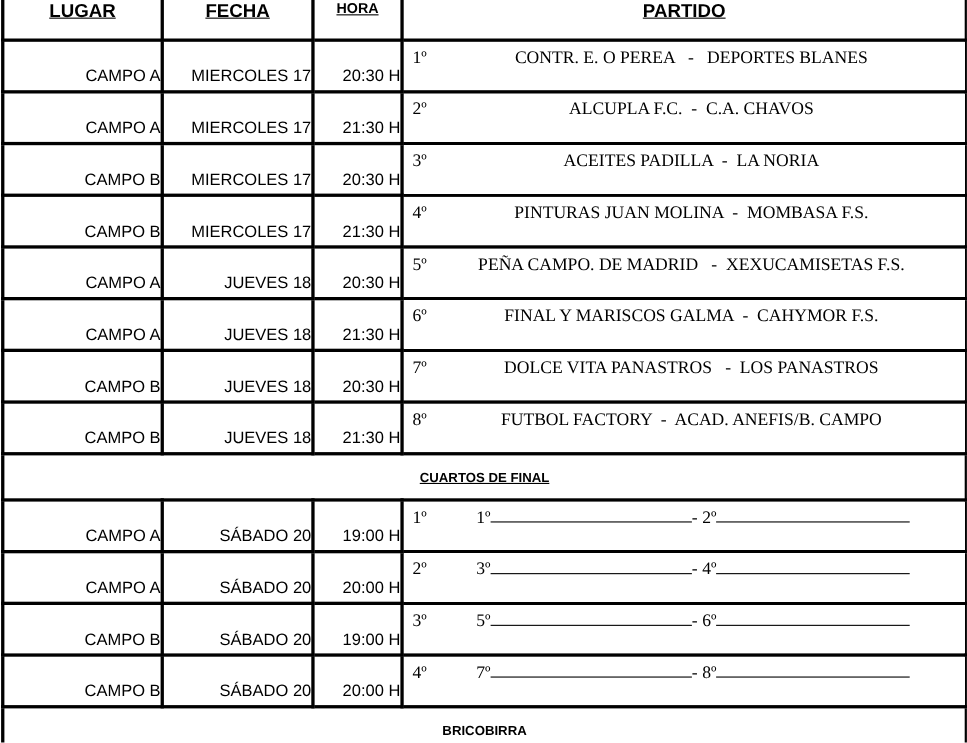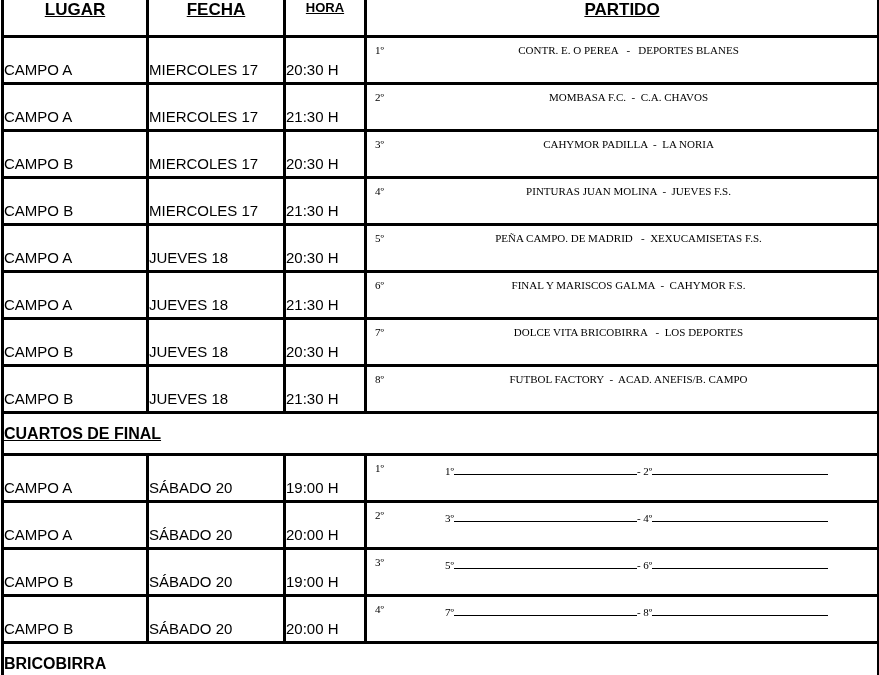--- a/index.html
+++ b/index.html
@@ -4,27 +4,27 @@
 <style>
   html, body { margin:0; padding:0; background:#ffffff; }
   body { width:879px; height:675px; overflow:hidden; position:relative; }
   .sheet { position:absolute; left:0; top:-6px; width:879px; }
   table { border-collapse:collapse; table-layout:fixed; width:876px; margin-left:1px; }
   td { border:3px solid #000; padding:0; background:#fff; color:#000; vertical-align:top; }
   .hdr td { height:38px; }
   .hdr .h { font-family:"Liberation Sans", sans-serif; font-weight:bold; font-size:17px; text-decoration:underline; text-align:center; line-height:18px; padding-top:4px; }
   .hdr .hora { font-size:13px; padding-top:2px; }
   .row td { height:40px; }
-  .c-sans { font-family:"Liberation Sans", sans-serif; font-size:15px; text-align:left; vertical-align:bottom; padding-bottom:4px; line-height:17px;border-radius:22px; }
-  .partido { font-family:"Liberation Serif", serif; font-size:11px; position:relative; }
+  .c-sans { font-family:"Liberation Sans", sans-serif; font-size:15px; text-align:right; vertical-align:bottom; padding-bottom:4px; line-height:17px;border-radius:22px; }
+  .partido { font-family:"Liberation Serif", serif; font-size:16px; position:relative; }
   .partido .num { position:absolute; left:8px; top:6px; }
   .partido .match { position:absolute; left:0; right:17px; top:6px; text-align:center; padding-left:30px; box-sizing:border-box; white-space:pre; }
-  .section td { height:39px; font-family:"Liberation Sans", sans-serif; font-weight:bold; font-size:16px; text-align:left; vertical-align:middle; }
+  .section td { height:39px; font-family:"Liberation Sans", sans-serif; font-weight:bold; font-size:12px; text-align:center; vertical-align:middle; }
   .section .u { text-decoration:underline; }
-  .qf-match { position:absolute; left:78px; top:6px; white-space:nowrap; }
+  .qf-match { position:absolute; left:66px; top:6px; white-space:nowrap; }
   .qf-match .line { display:inline-block; border-bottom:1px solid #000; vertical-align:baseline; height:12px; }
   .qf-match .l1 { width:183px; }
   .qf-match .l2 { width:176px; }
 </style>
 </head>
 <body>
 
 <div class="sheet">
 <table>
   <colgroup>
@@ -57,39 +57,39 @@
             <span class="num">1º</span>
             <span class="match">CONTR. E. O PEREA   -   DEPORTES BLANES</span>
           </td>
   </tr>
   <tr class="row">
     <td class="c-sans">CAMPO A</td>
     <td class="c-sans">MIERCOLES 17</td>
     <td class="c-sans">21:30 H</td>
     <td class="partido">
             <span class="num">2º</span>
-            <span class="match">MOMBASA F.C.  -  C.A. CHAVOS</span>
+            <span class="match">ALCUPLA F.C.  -  C.A. CHAVOS</span>
           </td>
   </tr>
   <tr class="row">
     <td class="c-sans">CAMPO B</td>
     <td class="c-sans">MIERCOLES 17</td>
     <td class="c-sans">20:30 H</td>
     <td class="partido">
             <span class="num">3º</span>
-            <span class="match">CAHYMOR PADILLA  -  LA NORIA</span>
+            <span class="match">ACEITES PADILLA  -  LA NORIA</span>
           </td>
   </tr>
   <tr class="row">
     <td class="c-sans">CAMPO B</td>
     <td class="c-sans">MIERCOLES 17</td>
     <td class="c-sans">21:30 H</td>
     <td class="partido">
             <span class="num">4º</span>
-            <span class="match">PINTURAS JUAN MOLINA  -  JUEVES F.S.</span>
+            <span class="match">PINTURAS JUAN MOLINA  -  MOMBASA F.S.</span>
           </td>
   </tr>
   <tr class="row">
     <td class="c-sans">CAMPO A</td>
     <td class="c-sans">JUEVES 18</td>
     <td class="c-sans">20:30 H</td>
     <td class="partido">
             <span class="num">5º</span>
             <span class="match">PEÑA CAMPO. DE MADRID   -  XEXUCAMISETAS F.S.</span>
           </td>
@@ -102,21 +102,21 @@
             <span class="num">6º</span>
             <span class="match">FINAL Y MARISCOS GALMA  -  CAHYMOR F.S.</span>
           </td>
   </tr>
   <tr class="row">
     <td class="c-sans">CAMPO B</td>
     <td class="c-sans">JUEVES 18</td>
     <td class="c-sans">20:30 H</td>
     <td class="partido">
             <span class="num">7º</span>
-            <span class="match">DOLCE VITA BRICOBIRRA   -  LOS DEPORTES</span>
+            <span class="match">DOLCE VITA PANASTROS   -  LOS PANASTROS</span>
           </td>
   </tr>
   <tr class="row">
     <td class="c-sans">CAMPO B</td>
     <td class="c-sans">JUEVES 18</td>
     <td class="c-sans">21:30 H</td>
     <td class="partido">
             <span class="num">8º</span>
             <span class="match">FUTBOL FACTORY  -  ACAD. ANEFIS/B. CAMPO</span>
           </td>

